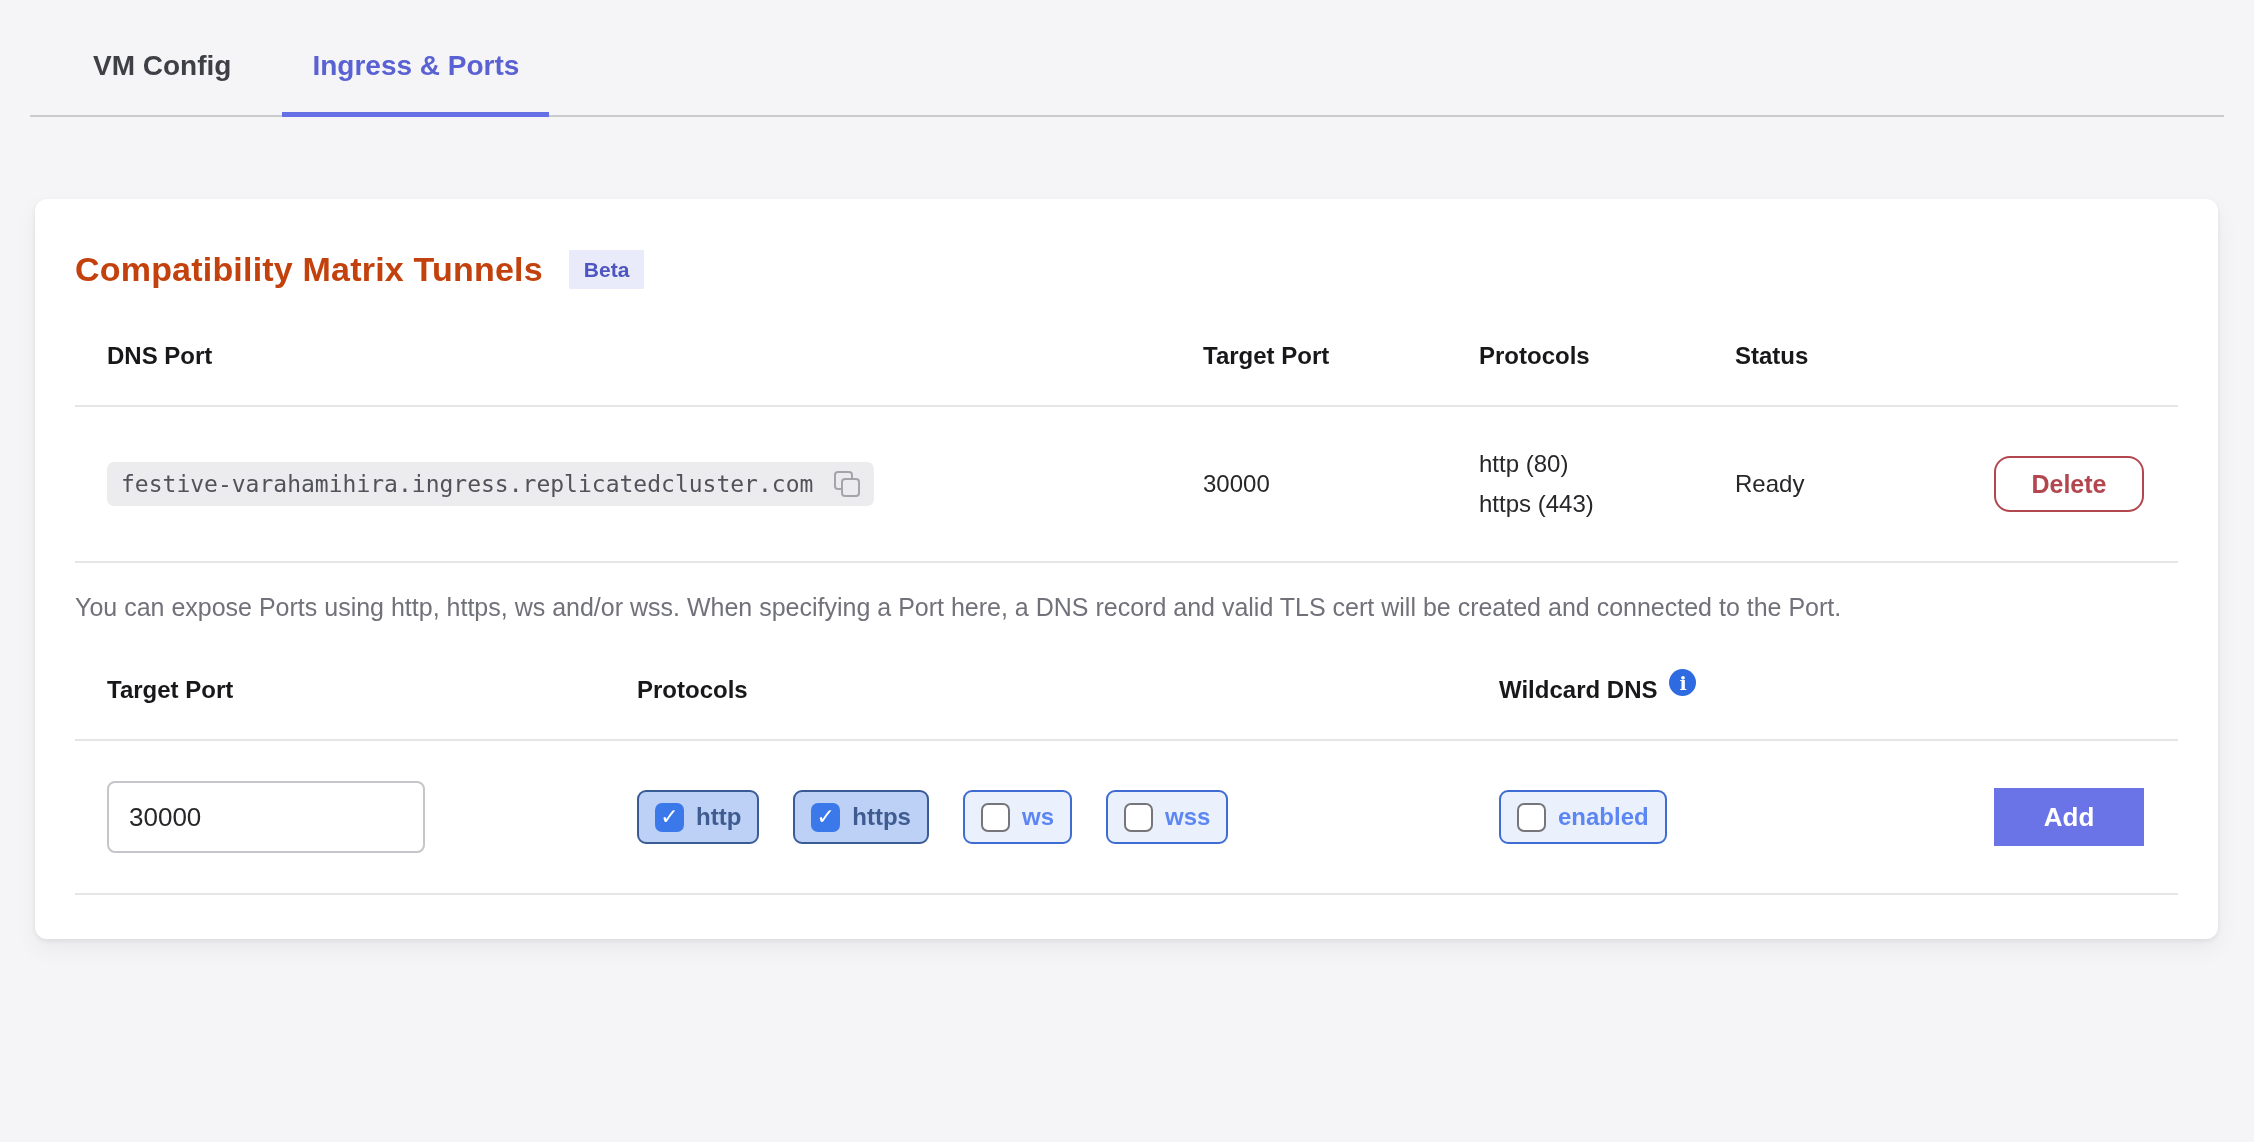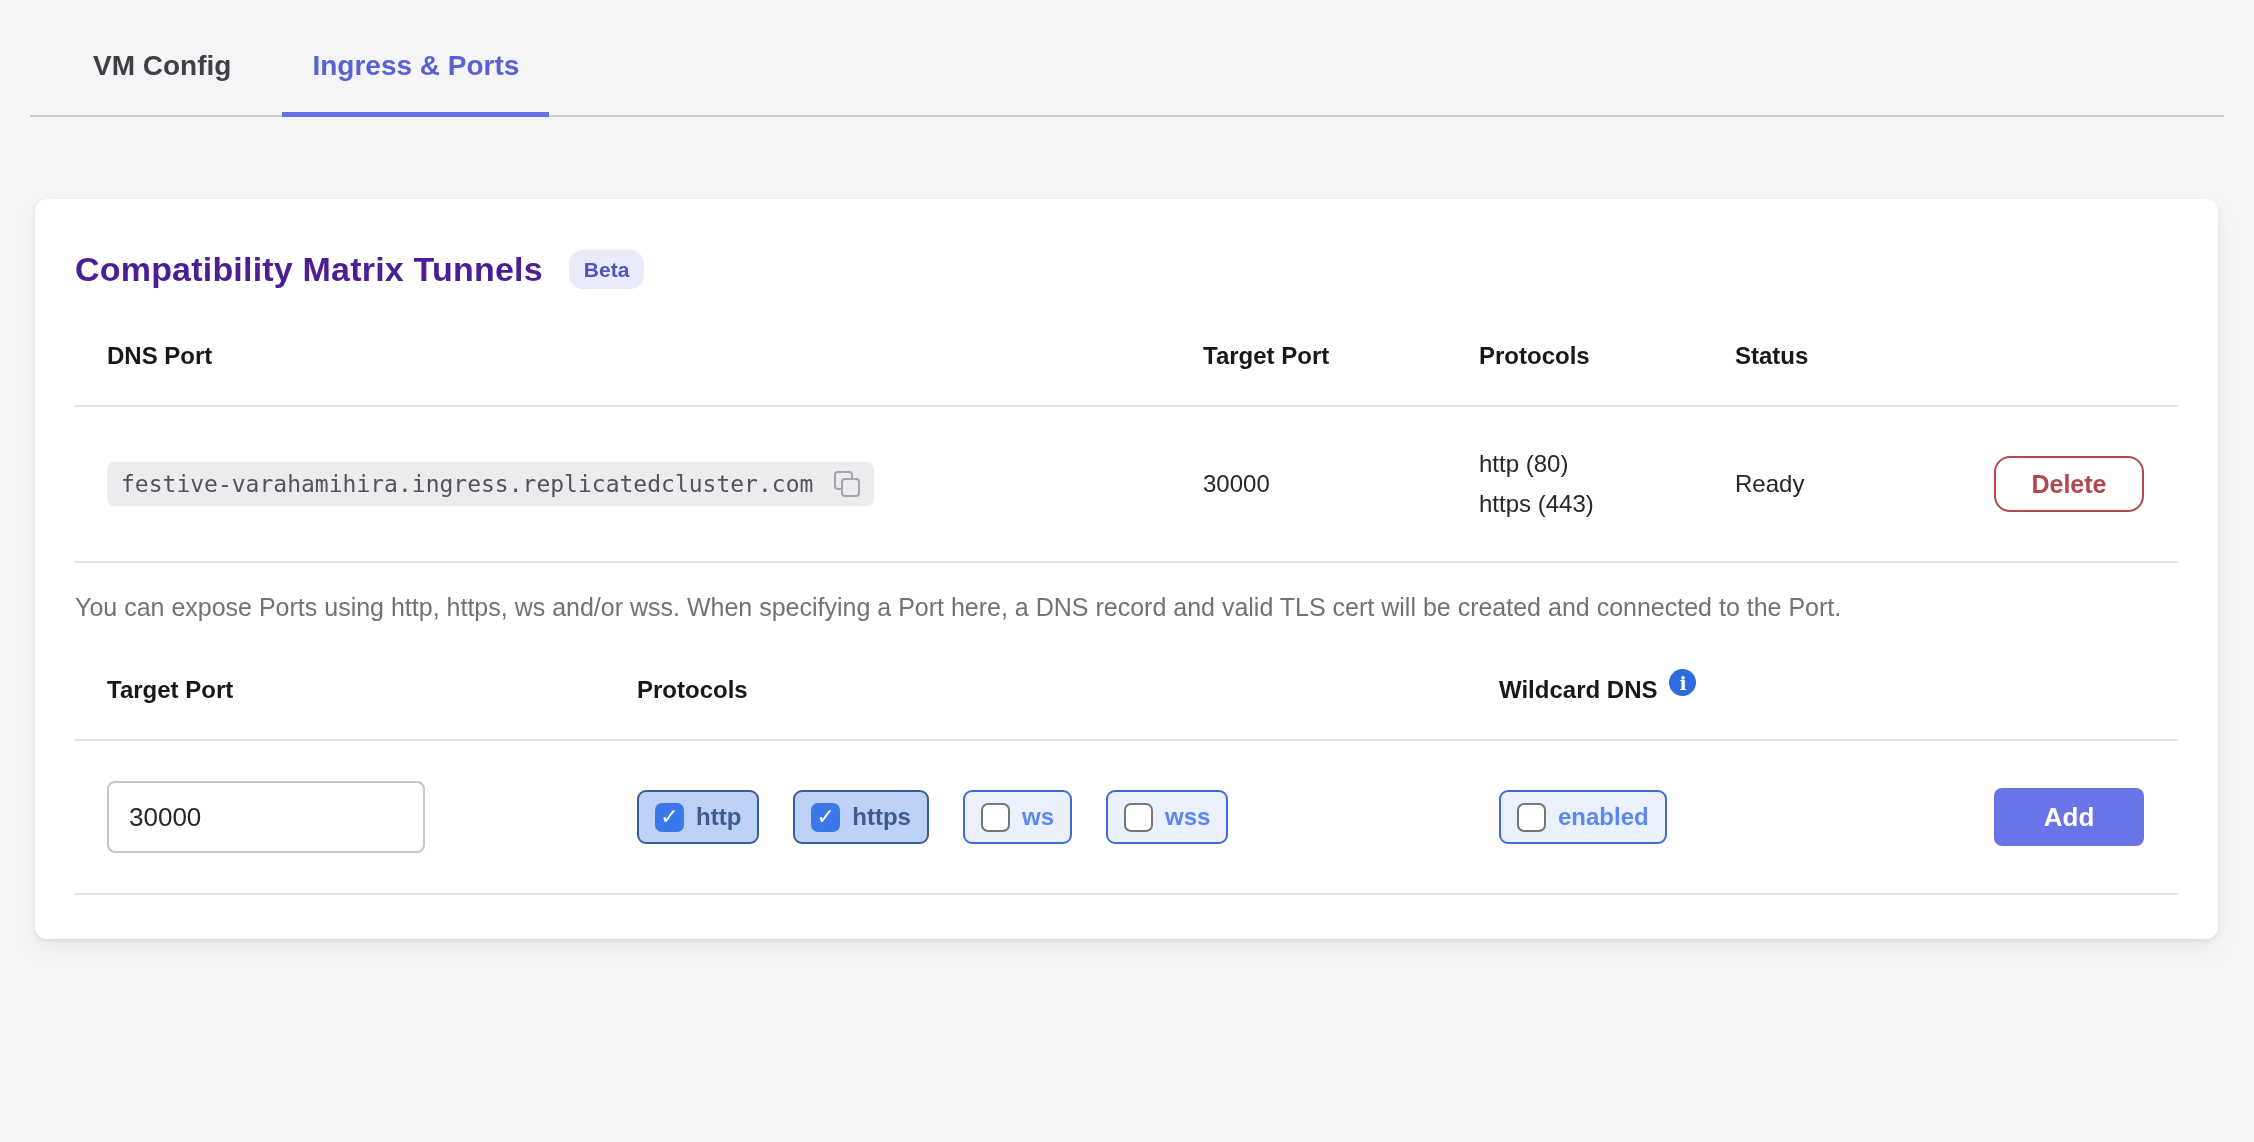--- a/index.html
+++ b/index.html
@@ -41,28 +41,28 @@
   .card {
     background: #ffffff;
     width: 2183px;
     margin: 82px 0 0 35px;
     border-radius: 12px;
     box-shadow: 0 2px 5px rgba(0,0,0,0.07), 0 10px 24px rgba(0,0,0,0.05);
     padding: 44px 40px 44px 40px;
   }
 
   .title-row { display: flex; align-items: center; gap: 26px; height: 52px; }
-  .card-title { font-size: 34px; font-weight: 700; color: #4c1d95; letter-spacing: 0.2px; }
+  .card-title { font-size: 34px; font-weight: 700; color: #c2410c; letter-spacing: 0.2px; }
   .beta {
     background: #e9ebfa;
     color: #4f55c0;
     font-size: 21px;
     font-weight: 600;
     padding: 9px 15px;
-    border-radius: 14px;
+    border-radius: 1px;
     line-height: 1;
   }
 
   
   .tbl-grid {
     display: grid;
     grid-template-columns: 1096px 276px 256px 259px 1fr;
   }
   .tbl-grid > div { padding-left: 32px; }
   .tbl-head {
@@ -213,21 +213,21 @@
     background: #bcd1f5;
     border-color: #3a5c96;
   }
   .chip.checked .chip-label { color: #3e5c90; }
   .chip.checked .cb { background: #3b79ea; border-color: #3b79ea; }
   .chip.checked .cb .tick { display: block; }
   .add-btn {
     width: 150px; height: 58px;
     background: #6b74e6;
     border: none;
-    border-radius: 8px;
+    border-radius: 0;
     color: #ffffff;
     font-family: inherit;
     font-size: 26px;
     font-weight: 700;
     cursor: pointer;
   }
 </style>
 </head>
 <body>
 

